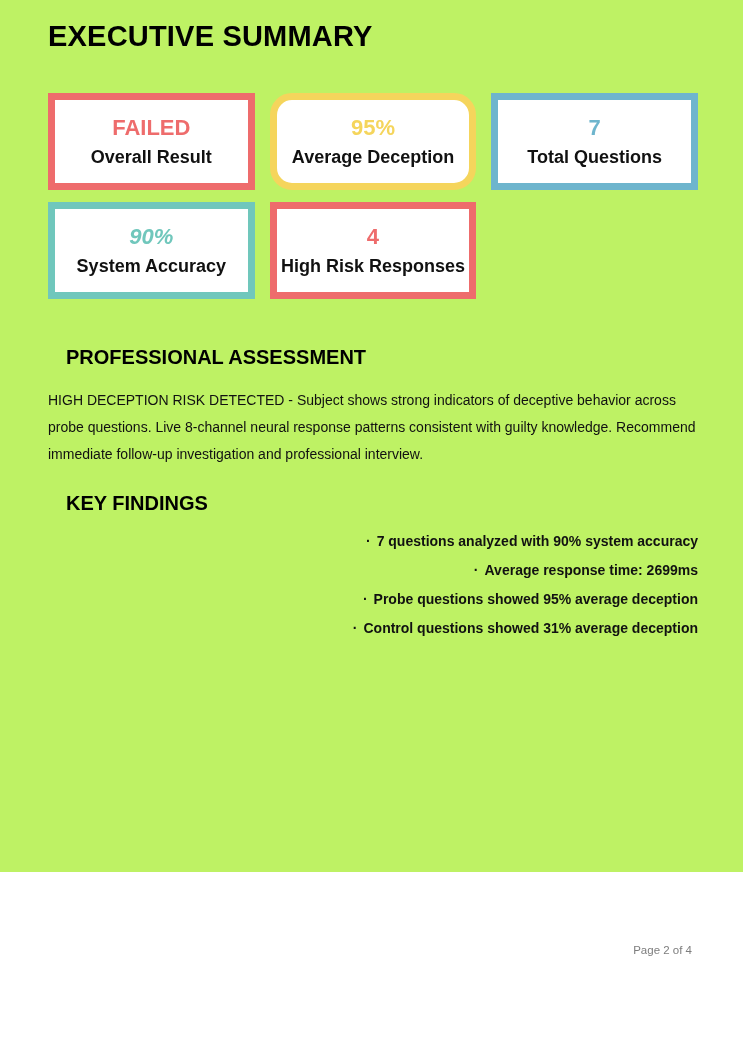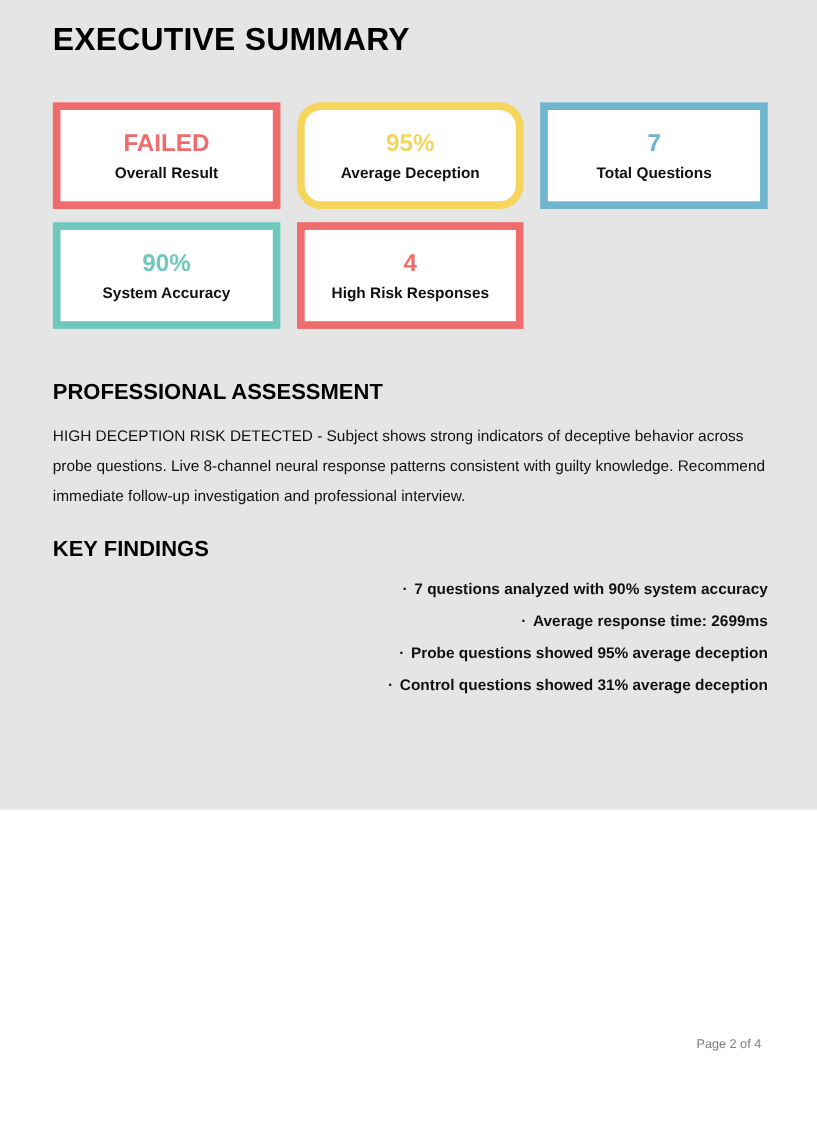--- a/index.html
+++ b/index.html
@@ -11,22 +11,22 @@
     width: 743px;
     height: 1044px;
     font-family: "Liberation Sans", sans-serif;
     color: #111111;
     position: relative;
     overflow: hidden;
   }
   .page {
     position: relative;
     width: 743px;
-    height: 736px;
-    background: #e5e5e5;
+    height: 872px;
+    background: #bef264;
   }
   .content {
     padding: 20px 45px 0 48px;
   }
   .doc-title {
     margin: 0;
     font-size: 29px;
     line-height: 33px;
     font-weight: bold;
     color: #000000;
@@ -50,27 +50,27 @@
     justify-content: center;
     gap: 9px;
     text-align: center;
   }
   .card-value {
     font-size: 22px;
     font-weight: bold;
     line-height: 1;
   }
   .card-label {
-    font-size: 14px;
+    font-size: 18px;
     font-weight: bold;
     color: #111111;
     line-height: 1;
   }
   .section-heading {
-    margin: 0;
+    margin: 18px;
     font-size: 20px;
     line-height: 23px;
     font-weight: bold;
     color: #000000;
   }
   .pa-heading { margin-top: 47px; }
   .pa-body {
     margin: 14px 0 0 0;
     font-size: 14px;
     line-height: 27px;
@@ -119,21 +119,21 @@
       </div>
       <div class="stat-card" style="border-color: rgb(245, 213, 92); border-radius: 22px;">
         <div class="card-value" style="color: rgb(245, 213, 92);">95%</div>
         <div class="card-label">Average Deception</div>
       </div>
       <div class="stat-card" style="border-color: rgb(110, 181, 205);">
         <div class="card-value" style="color: rgb(110, 181, 205);">7</div>
         <div class="card-label">Total Questions</div>
       </div>
       <div class="stat-card" style="border-color: rgb(112, 199, 188);">
-        <div class="card-value" style="color: rgb(112, 199, 188);">90%</div>
+        <div class="card-value" style="color: rgb(112, 199, 188); font-style: italic;">90%</div>
         <div class="card-label">System Accuracy</div>
       </div>
       <div class="stat-card" style="border-color: rgb(238, 108, 108);">
         <div class="card-value" style="color: rgb(238, 108, 108);">4</div>
         <div class="card-label">High Risk Responses</div>
       </div>
     </div>
 
     <h2 class="section-heading pa-heading">PROFESSIONAL ASSESSMENT</h2>
     <p class="pa-body">HIGH DECEPTION RISK DETECTED - Subject shows strong indicators of deceptive behavior across probe questions. Live 8-channel neural response patterns consistent with guilty knowledge. Recommend immediate follow-up investigation and professional interview.</p>

